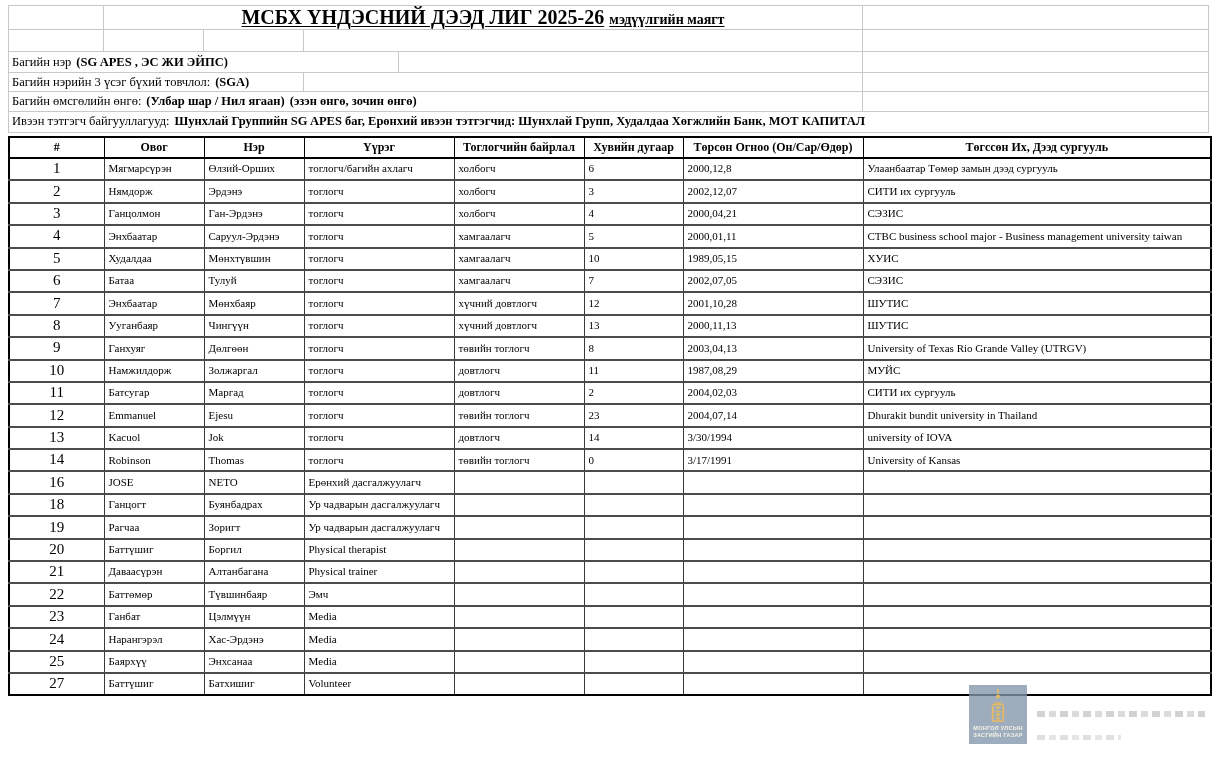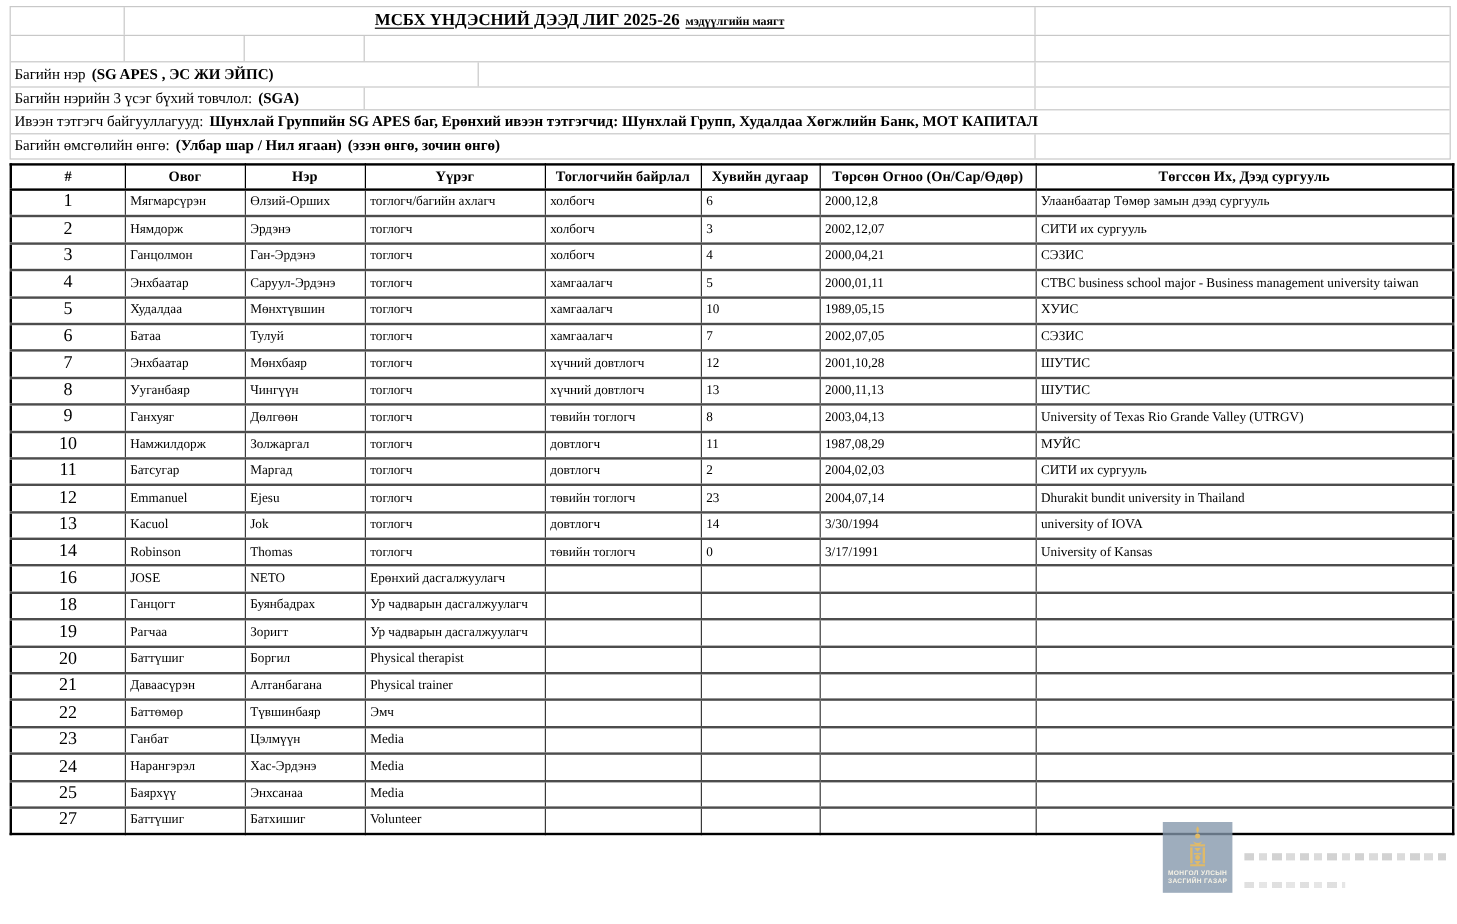--- a/index.html
+++ b/index.html
@@ -27,22 +27,22 @@
   .rowA { height: 24px; line-height: 23px; }
   .rowB { height: 22px; }
   .rowC { height: 21px; line-height: 20px; }
   .rowD { height: 19px; line-height: 18px; text-decoration: underline; }
   .rowE { height: 20px; line-height: 19px; }
   .rowF { height: 20px; line-height: 19px; }
   .label-line { position: absolute; left: 3px; top: 0; white-space: nowrap; }
   .val { font-weight: bold; margin-left: 5px; }
   .title-cell { text-align: center; }
   .title-wrap { text-decoration: underline; text-underline-offset: 2px; font-weight: bold; white-space: nowrap; }
-  .t-main { font-size: 14px; }
-  .t-suffix { font-size: 10px; margin-left: 5px; }
+  .t-main { font-size: 20px; }
+  .t-suffix { font-size: 14px; margin-left: 5px; }
 
   
   #roster {
     position: absolute; left: 8px; top: 136px;
     border-collapse: collapse; table-layout: fixed;
     width: 1202px;
   }
   #roster th {
     border: 1.5px solid #000;
     border-bottom: 2.2px solid #000;
@@ -118,29 +118,29 @@
     </div>
 
     <div class="trow rowD">
       <div class="tcell" style="left:0;width:295px">
         <span class="label-line"><span>Багийн нэрийн 3 үсэг бүхий товчлол:</span><span class="val">(SGA)</span></span>
       </div>
       <div class="tcell" style="left:295px;width:559px"></div>
       <div class="tcell noline" style="left:854px;width:347px"></div>
     </div>
 
-    <div class="trow rowE">
-      <span class="label-line"><span>Ивээн тэтгэгч байгууллагууд:</span><span class="val">Шунхлай Группийн SG APES баг, Ерөнхий ивээн тэтгэгчид: Шунхлай Групп, Худалдаа Хөгжлийн Банк, МОТ КАПИТАЛ</span></span>
-    </div>
-
     <div class="trow rowF">
       <div class="tcell" style="left:0;width:854px">
         <span class="label-line"><span>Багийн өмсгөлийн өнгө:</span><span class="val">(Улбар шар / Нил ягаан)</span><span class="val">(эзэн өнгө, зочин өнгө)</span></span>
       </div>
       <div class="tcell noline" style="left:854px;width:347px"></div>
+    </div>
+
+    <div class="trow rowE">
+      <span class="label-line"><span>Ивээн тэтгэгч байгууллагууд:</span><span class="val">Шунхлай Группийн SG APES баг, Ерөнхий ивээн тэтгэгчид: Шунхлай Групп, Худалдаа Хөгжлийн Банк, МОТ КАПИТАЛ</span></span>
     </div>
   </div>
 
   <table id="roster">
     <colgroup>
       <col style="width:95px">
         <col style="width:100px">
         <col style="width:100px">
         <col style="width:150px">
       <col style="width:130px">

